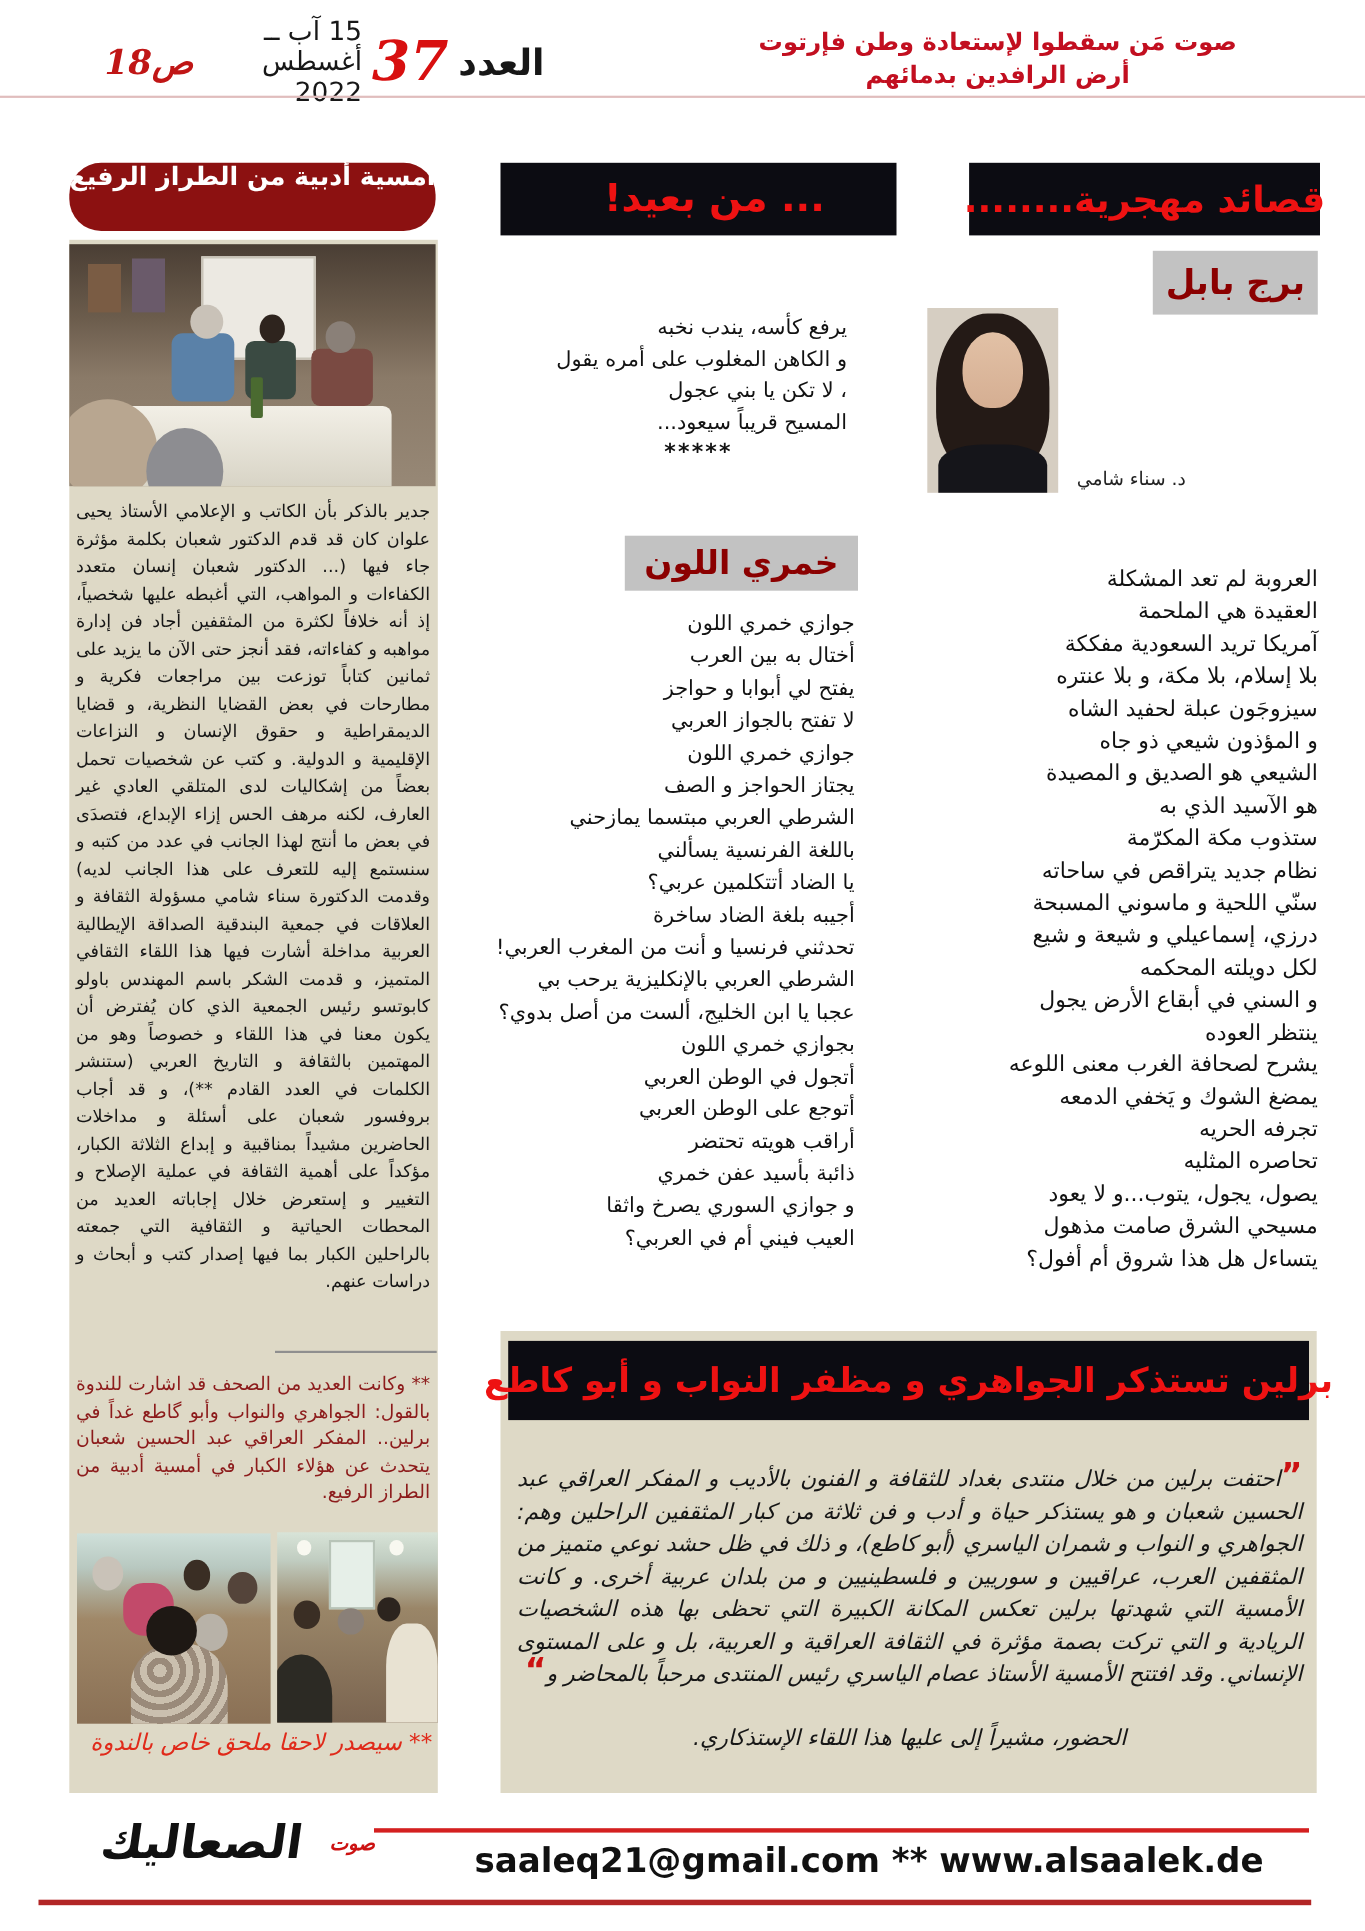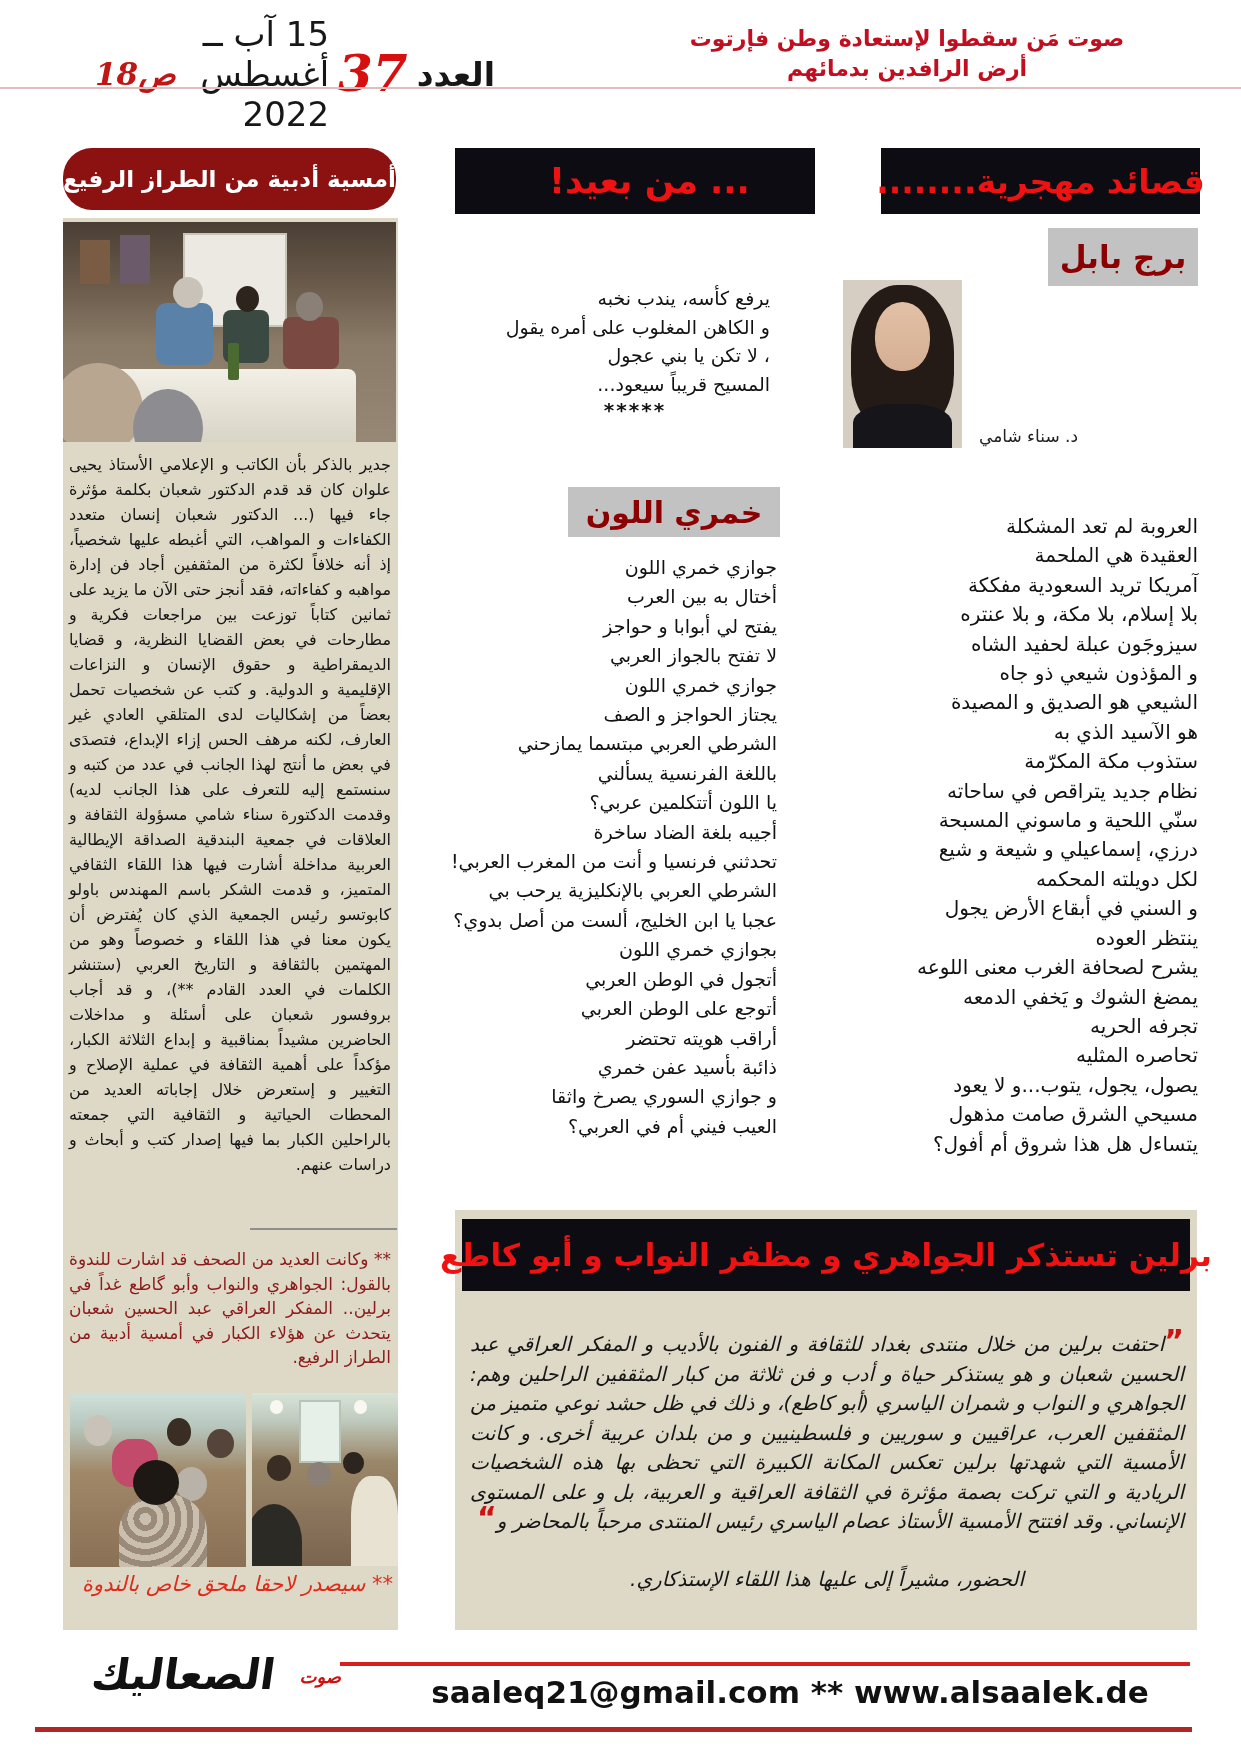--- a/index.html
+++ b/index.html
@@ -8,28 +8,28 @@
   .abs{position:absolute;}
 
   
   .slogan{top:24px;right:104px;width:460px;color:#c20f20;font-weight:bold;font-size:22px;
           direction:rtl;text-align:center;line-height:30px;}
   .issue-line{top:14px;left:95px;width:400px;direction:rtl;display:flex;align-items:center;
               justify-content:flex-start;gap:9px;}
   .issue-label{font-size:33px;font-weight:bold;color:#171717;}
   .issue-number{font-size:50px;font-weight:bold;font-style:italic;color:#d80f0f;
                 font-family:"DejaVu Serif",serif;line-height:50px;}
-  .issue-date{font-size:34px;color:#171717;}
+  .issue-date{font-size:24px;color:#171717;}
   .page-number{font-size:31px;font-weight:bold;font-style:italic;color:#c01616;
                font-family:"DejaVu Serif",serif;}
   .header-rule{top:87px;left:0;width:1241px;height:2px;background:#e0bdbd;}
 
   
   .banner-red{top:148px;left:63px;width:333px;height:62px;background:#8c1111;
-              display:flex;align-items:center;justify-content:center;border-radius:29px;}
+              display:flex;align-items:flex-start;justify-content:center;border-radius:29px;}
   .banner-red span{color:#ffffff;font-weight:bold;font-size:23px;direction:rtl;}
   .banner-black{background:#0c0c12;display:flex;align-items:center;justify-content:center;}
   .banner-black span{color:#ee1212;font-weight:bold;direction:rtl;white-space:nowrap;}
   .mid-banner{top:148px;left:455px;width:360px;height:66px;}
   .mid-banner span{font-size:35px;margin-left:29px;}
   .right-banner{top:148px;left:881px;width:319px;height:66px;}
   .right-banner span{font-size:33px;}
   .title-box{background:#c2c2c2;display:flex;align-items:center;justify-content:center;}
   .title-box span{color:#8b0000;font-weight:bold;direction:rtl;white-space:nowrap;}
   .right-title{top:228px;left:1048px;width:150px;height:58px;}
@@ -203,21 +203,21 @@
   </div>
   <div class="abs poem mid-poem2">
       <div class="poem-line">جوازي خمري اللون</div>
       <div class="poem-line">أختال به بين العرب</div>
       <div class="poem-line">يفتح لي أبوابا و حواجز</div>
       <div class="poem-line">لا تفتح بالجواز العربي</div>
       <div class="poem-line">جوازي خمري اللون</div>
       <div class="poem-line">يجتاز الحواجز و الصف</div>
       <div class="poem-line">الشرطي العربي مبتسما يمازحني</div>
       <div class="poem-line">باللغة الفرنسية يسألني</div>
-      <div class="poem-line">يا اللون أتتكلمين عربي؟</div>
+      <div class="poem-line">يا الضاد أتتكلمين عربي؟</div>
       <div class="poem-line">أجيبه بلغة الضاد ساخرة</div>
       <div class="poem-line">تحدثني فرنسيا و أنت من المغرب العربي!</div>
       <div class="poem-line">الشرطي العربي بالإنكليزية يرحب بي</div>
       <div class="poem-line">عجبا يا ابن الخليج، ألست من أصل بدوي؟</div>
       <div class="poem-line">بجوازي خمري اللون</div>
       <div class="poem-line">أتجول في الوطن العربي</div>
       <div class="poem-line">أتوجع على الوطن العربي</div>
       <div class="poem-line">أراقب هويته تحتضر</div>
       <div class="poem-line">ذائبة بأسيد عفن خمري</div>
       <div class="poem-line">و جوازي السوري يصرخ واثقا</div>

